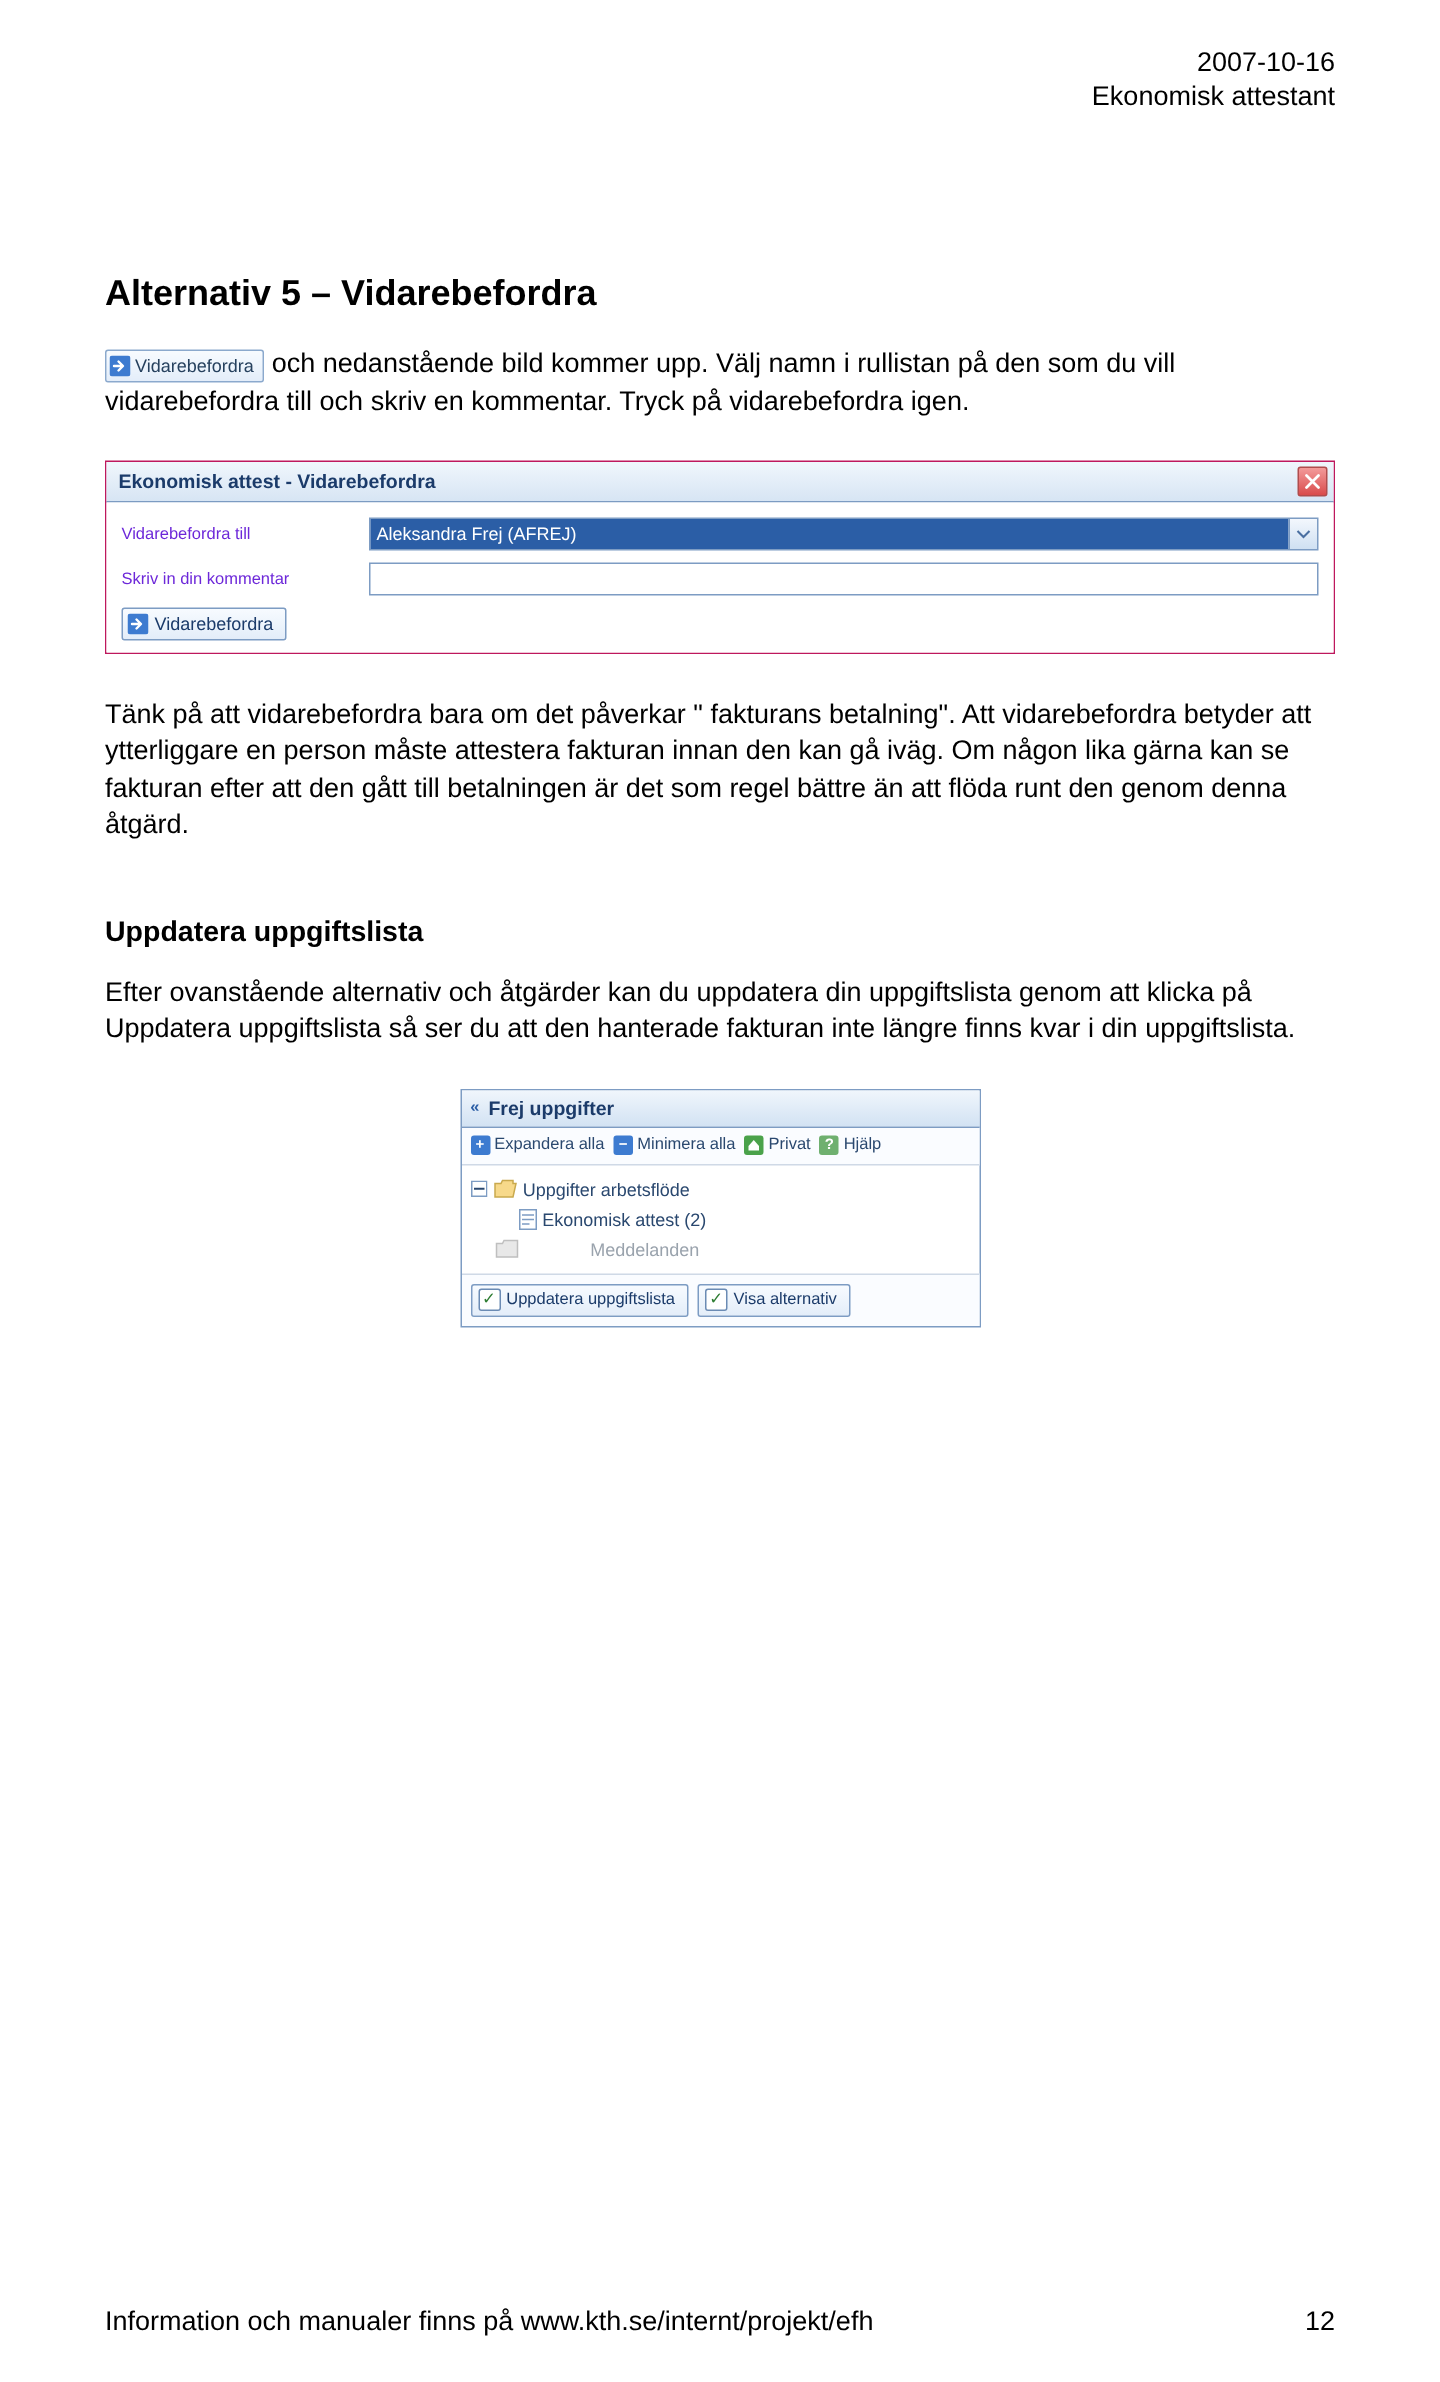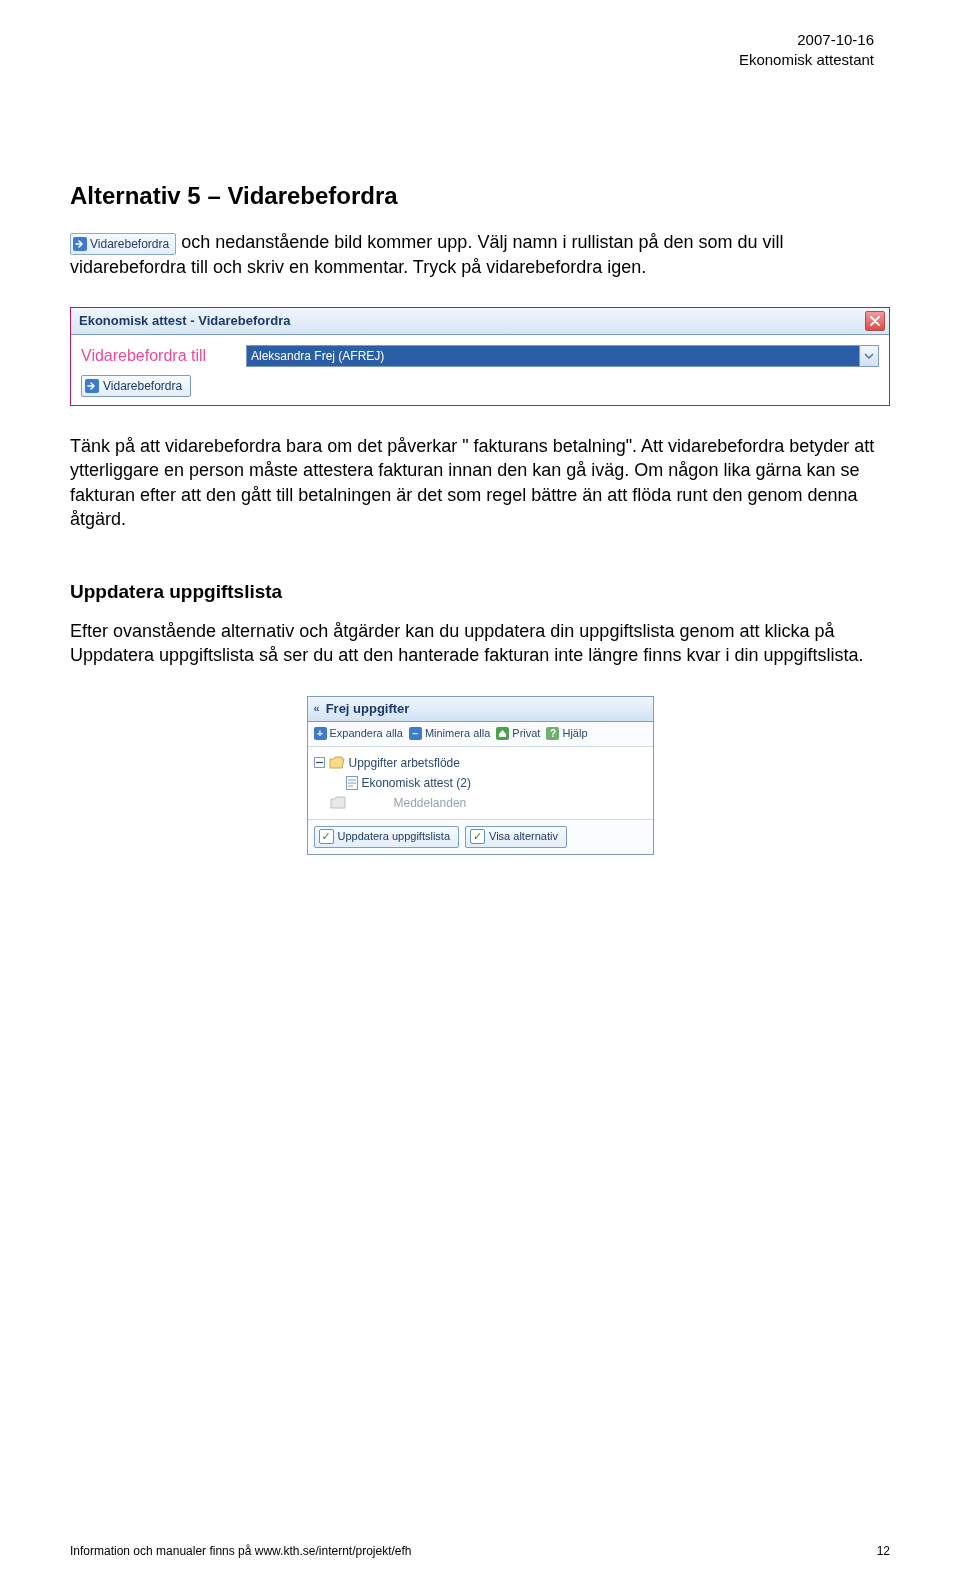--- a/index.html
+++ b/index.html
@@ -12,23 +12,23 @@
   .page {
     width: 960px;
     min-height: 1588px;
     box-sizing: border-box;
     padding: 40px 70px 30px 70px;
     position: relative;
   }
   .header-right {
     position: absolute;
     top: 30px;
-    right: 86px;
+    right: 70px;
     text-align: right;
-    font-size: 15px;
+    font-size: 18px;
     line-height: 1.3;
   }
   .content {
     margin-top: 140px;
     font-size: 18px;
     line-height: 1.35;
   }
   h2.section-heading {
     font-size: 24px;
     font-weight: bold;
@@ -95,22 +95,22 @@
     background: #fff;
     padding: 10px 10px 8px 10px;
   }
   .form-row {
     display: flex;
     align-items: center;
     margin-bottom: 8px;
   }
   .form-row .label {
     width: 165px;
-    font-size: 16px;
-    color: #ec4899;
+    font-size: 11px;
+    color: #6d28d9;
   }
   .form-row .field {
     flex: 1;
     text-align: center;
   }
   .select-field {
     display: flex;
     align-items: center;
     border: 1px solid #7d9cc3;
     height: 20px;
@@ -257,21 +257,21 @@
     font-size: 11px;
   }
 
   .footer {
     position: absolute;
     bottom: 30px;
     left: 70px;
     right: 70px;
     display: flex;
     justify-content: space-between;
-    font-size: 12px;
+    font-size: 18px;
     gap: 41px;
   }
 </style>
 </head>
 <body>
 <div class="page">
 
   <div class="header-right">
     <div>2007-10-16</div>
     <div>Ekonomisk attestant</div>
@@ -308,20 +308,26 @@
             <div class="select-field">
               <div class="sel-text">Aleksandra Frej (AFREJ)</div>
               <div class="select-arrow">
                 <svg width="10" height="10">
                   <path d="M1 3 L5 7 L9 3" stroke="#4a6fa1" stroke-width="1.4" fill="none"></path>
                 </svg>
               </div>
             </div>
           </div>
         </div>
+        <div class="form-row">
+          <div class="label">Skriv in din kommentar</div>
+          <div class="field">
+            <div class="text-input"></div>
+          </div>
+        </div>
         <div>
           <span class="dialog-button">
             <svg width="14" height="14">
               <rect x="0" y="0" width="14" height="14" fill="#3d7bd0" rx="2"></rect>
               <path d="M3 7 L8 7 M6 4 L9 7 L6 10" stroke="#fff" stroke-width="1.6" fill="none" stroke-linecap="round" stroke-linejoin="round"></path>
             </svg>
             <span>Vidarebefordra</span>
           </span>
         </div>
       </div>

